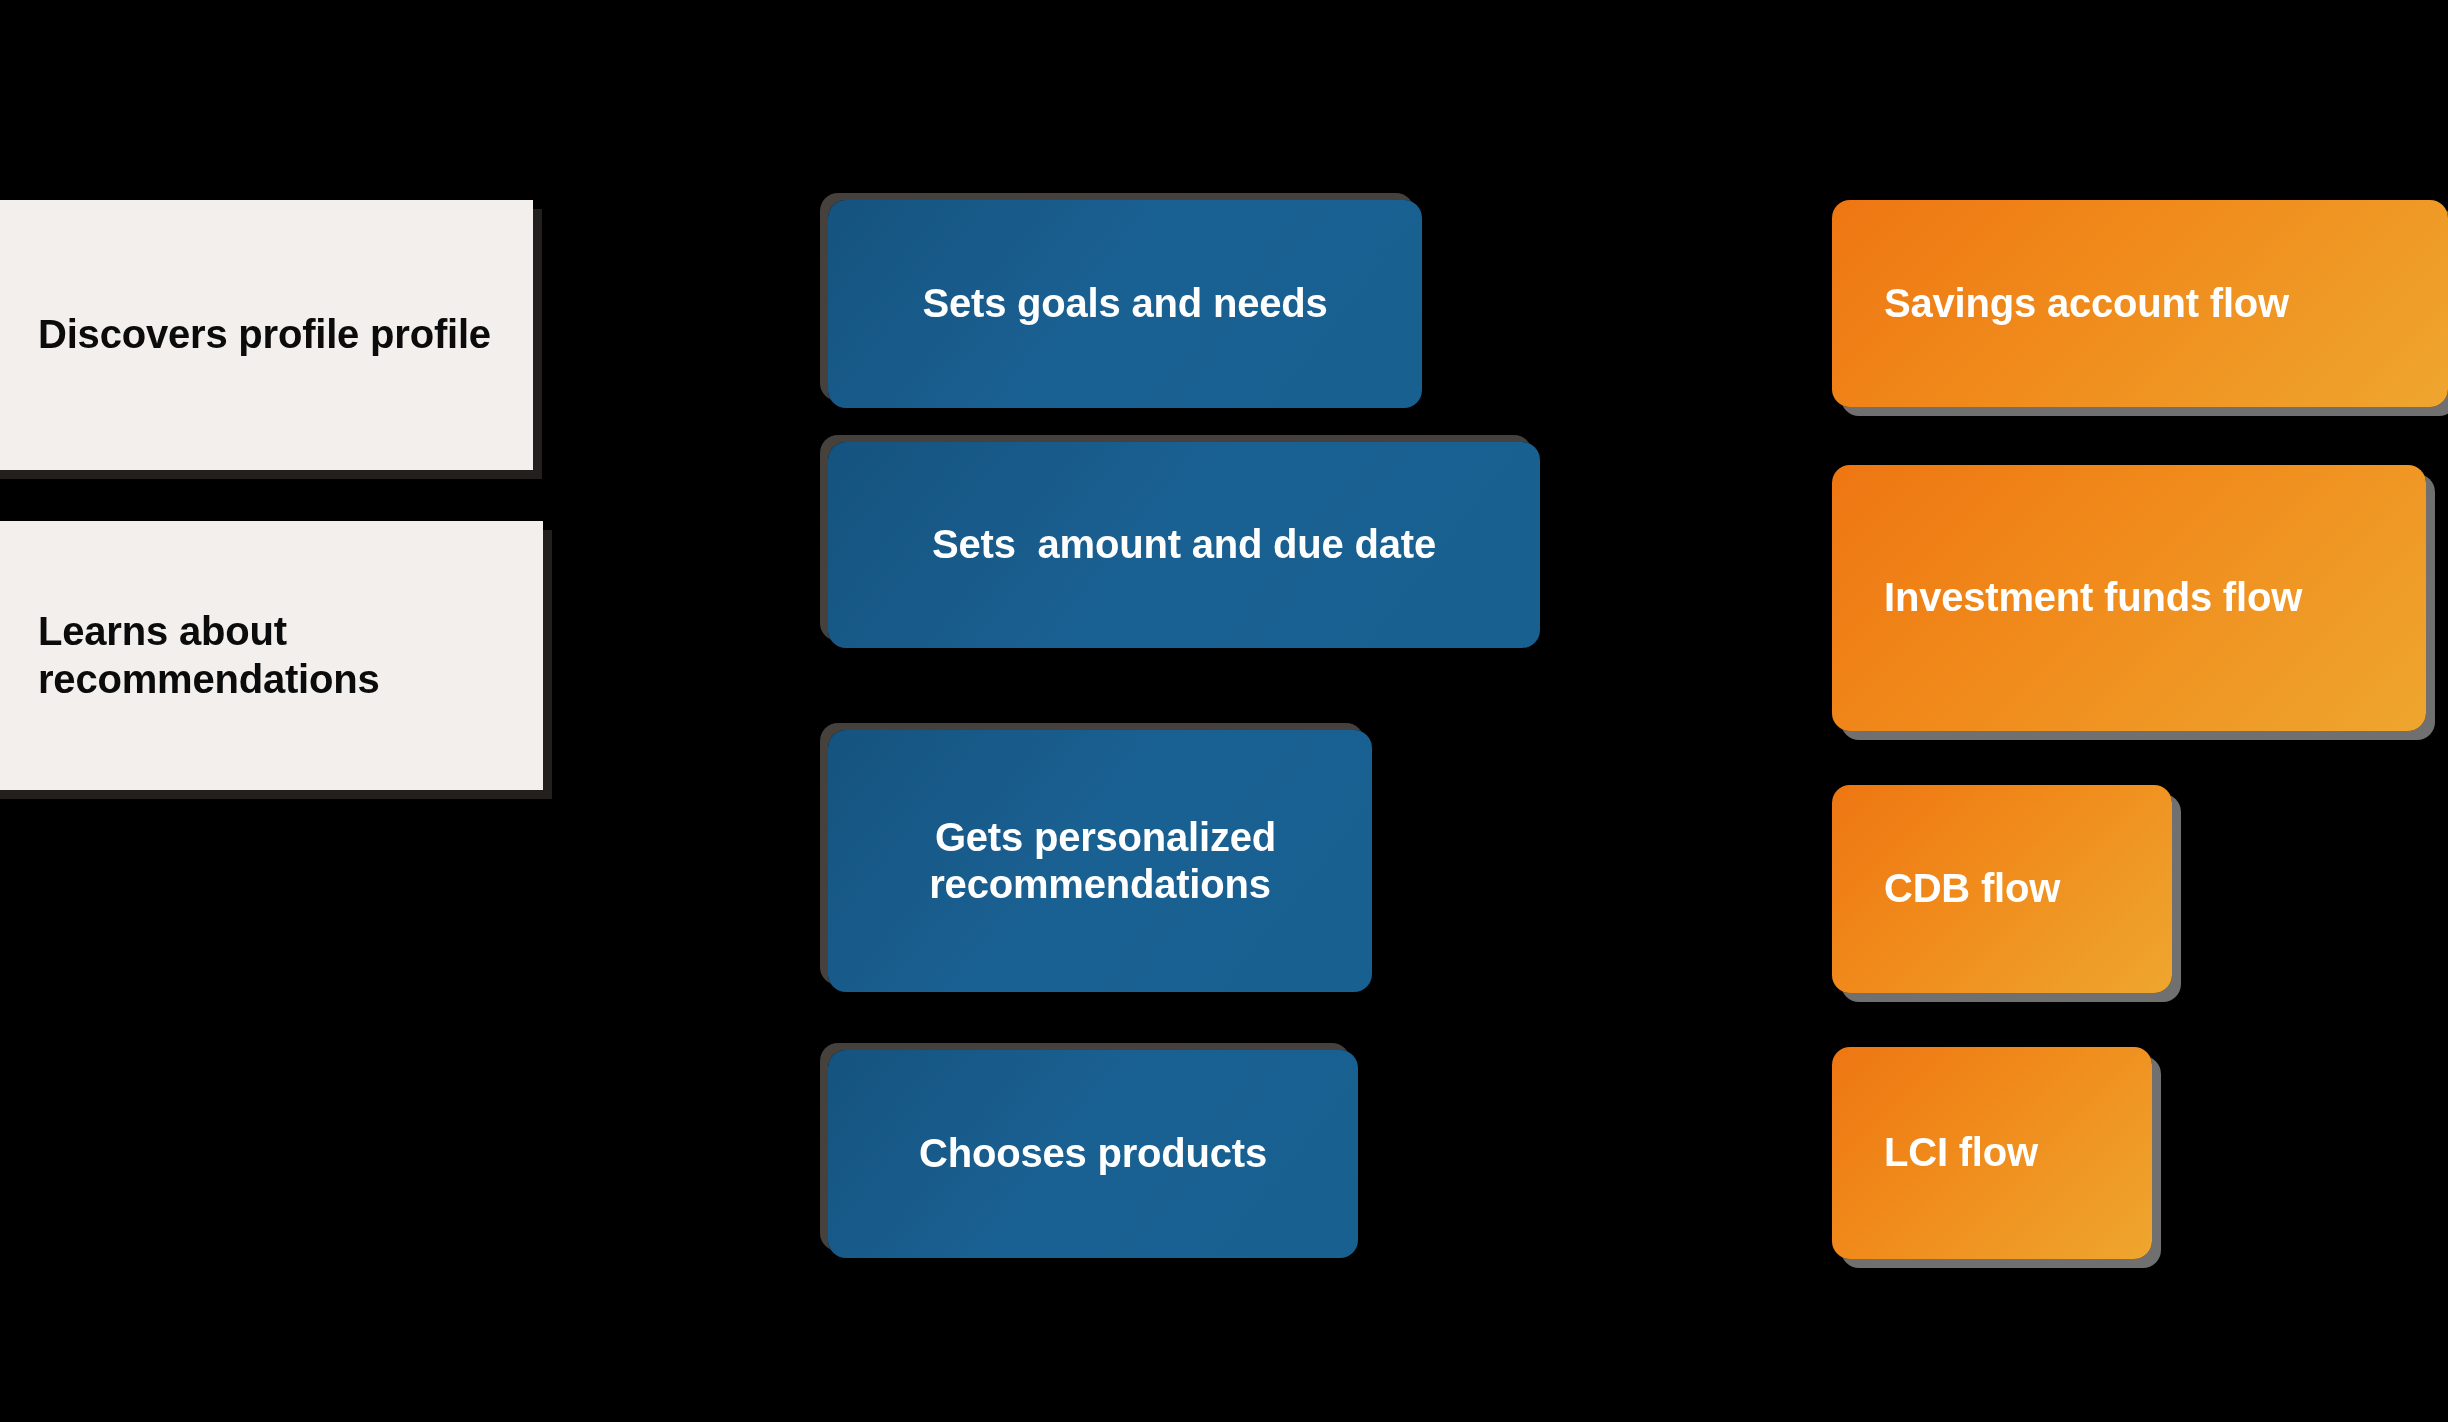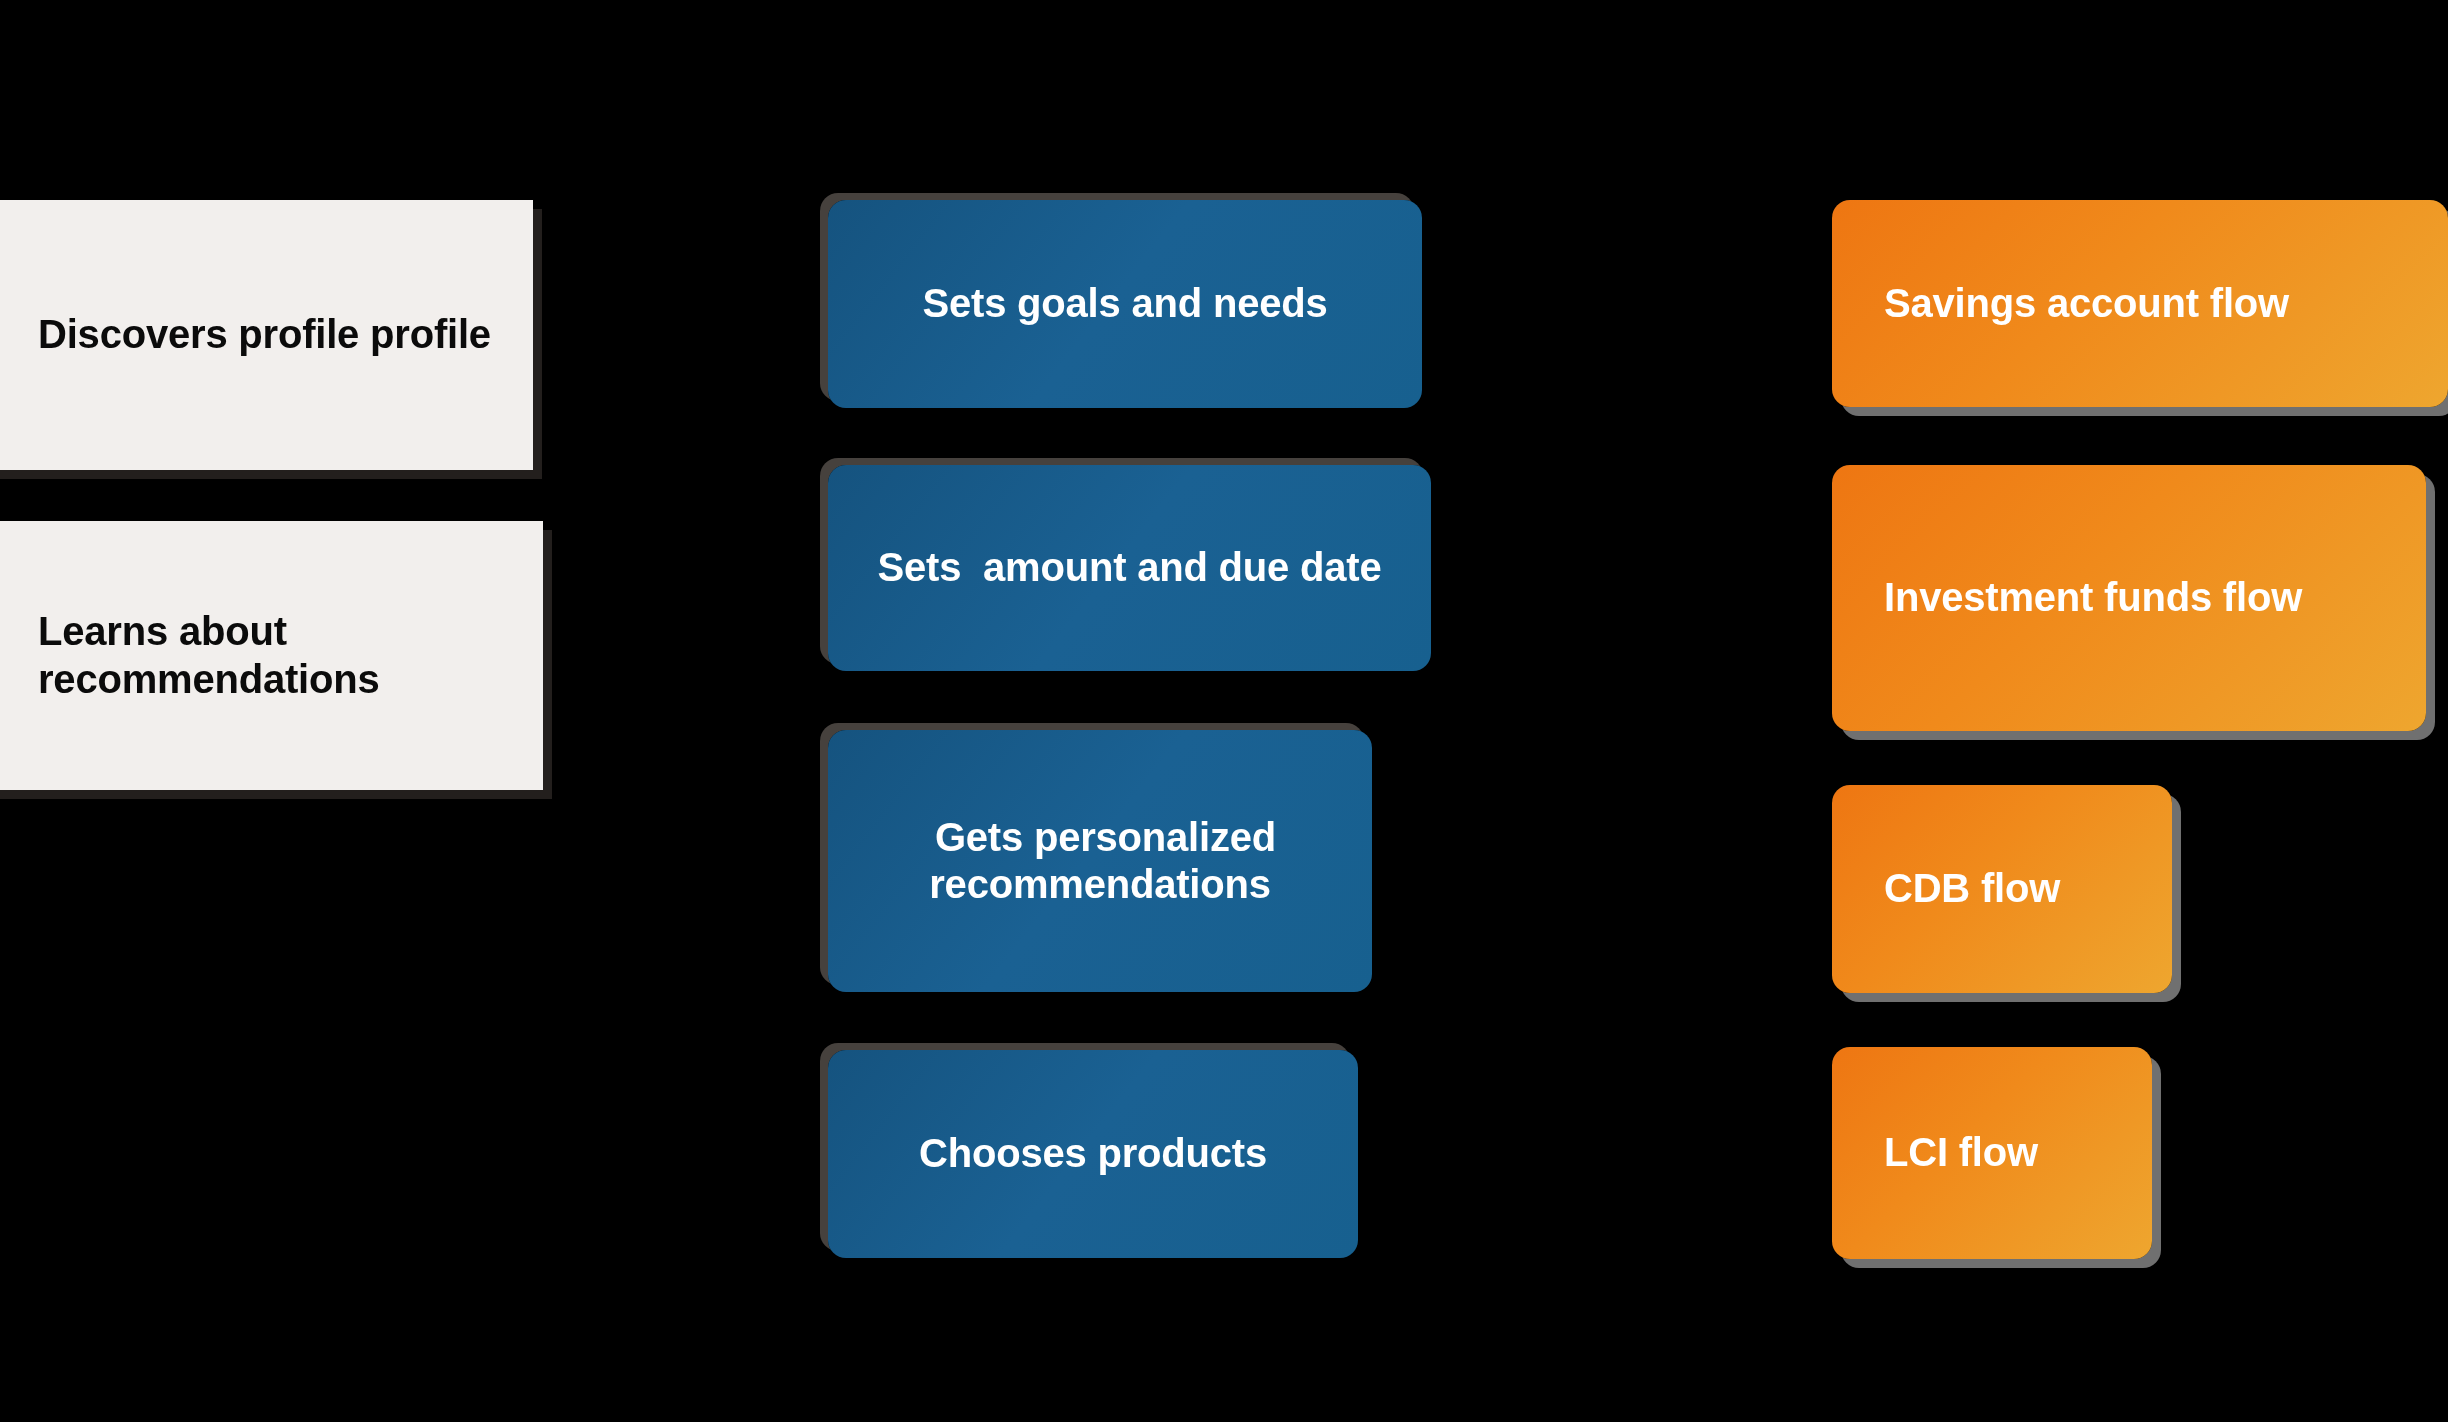--- a/index.html
+++ b/index.html
@@ -78,21 +78,21 @@
     font-size: 40px;
     letter-spacing: -0.2px;
     text-align: left;
   }
 
   
   #n-left-0   { left: -40px;  top: 200px;  width: 573px;  height: 270px; }
   #n-left-1   { left: -40px;  top: 521px;  width: 583px;  height: 269px; }
 
   #n-mid-0    { left: 828px;  top: 200px;  width: 594px;  height: 208px; }
-  #n-mid-1    { left: 828px;  top: 465px;  width: 603px;  height: 206px; }
+  #n-mid-1    { left: 828px;  top: 442px;  width: 712px;  height: 206px; }
   #n-mid-2    { left: 828px;  top: 730px;  width: 544px;  height: 262px; }
   #n-mid-3    { left: 828px;  top: 1050px; width: 530px;  height: 208px; }
 
   #n-right-0  { left: 1832px; top: 200px;  width: 616px;  height: 207px; }
   #n-right-1  { left: 1832px; top: 465px;  width: 594px;  height: 266px; }
   #n-right-2  { left: 1832px; top: 785px;  width: 340px;  height: 208px; }
   #n-right-3  { left: 1832px; top: 1047px; width: 320px;  height: 212px; }
 </style>
 </head>
 <body>

